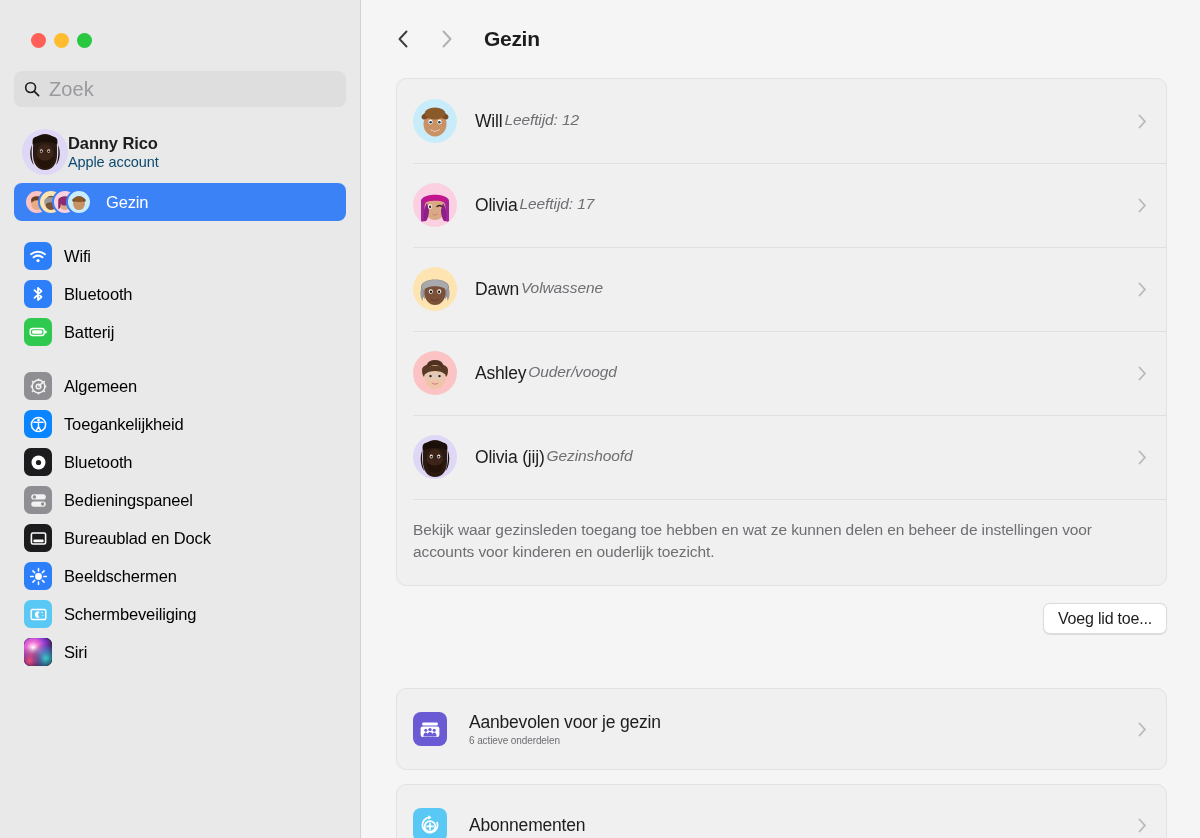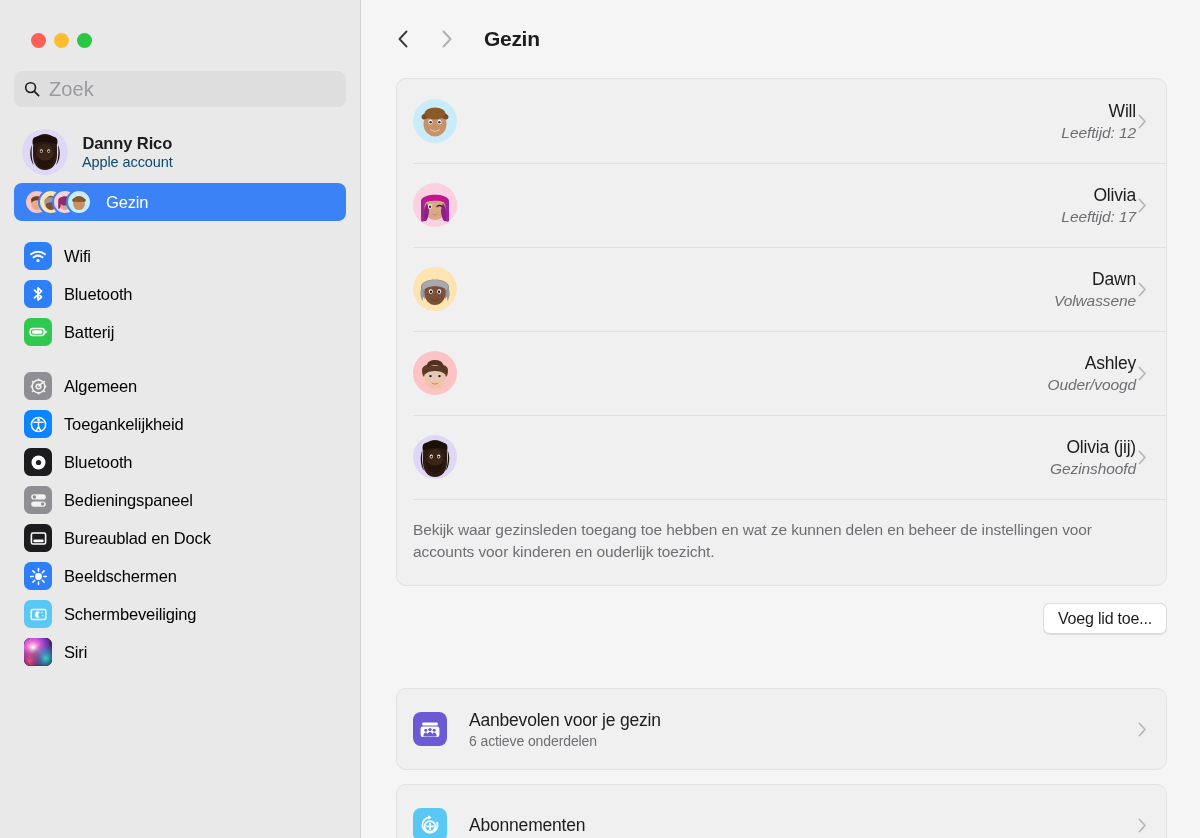--- a/index.html
+++ b/index.html
@@ -51,24 +51,22 @@
   .search-icon { width: 16px; height: 16px; flex: 0 0 16px; display:block; }
   .search-ph {
     font-size: 20px;
     color: #9a9a9e;
     letter-spacing: 0.1px;
   }
 
   .account-row {
     display: flex;
     align-items: center;
-    gap: 14px;
     padding: 18px 0 0 22px;
     height: 72px;
-    text-align: center;
   }
   .account-av {
     width: 46px; height: 46px; border-radius: 50%;
     flex: 0 0 46px;
     overflow: hidden;
     position: relative;
   }
   .account-names { display: flex; flex-direction: column; gap: 1px; }
   .account-name { font-size: 16.5px; font-weight: bold; color: #1d1d1f; letter-spacing: -0.1px;}
   .account-sub { font-size: 14.5px; color: #0c4a6e; letter-spacing: -0.1px; }
@@ -145,21 +143,21 @@
     position: absolute;
     left: 16px; right: 0; top: 0;
     height: 1px;
     background: #e0e0e0;
   }
   .member-av {
     width: 44px; height: 44px; border-radius: 50%;
     flex: 0 0 44px; margin-right: 18px;
     overflow: hidden; position: relative;
   }
-  .member-txt { display: flex; flex-direction: column; gap: 2px; flex: 1; text-align: right; }
+  .member-txt { display: flex; flex-direction: row; gap: 2px; flex: 1; }
   .member-name { font-size: 17.5px; color: #1d1d1f; letter-spacing: -0.2px; }
   .member-sub { font-size: 15.5px; color: #6e6e73; letter-spacing: -0.1px; font-style: italic; }
   .chev { width: 12px; flex: 0 0 12px; display: flex; align-items: center; justify-content: center; }
 
   .member-desc {
     position: relative;
     padding: 20px 25px 22px 16px;
     font-size: 15.5px;
     line-height: 1.42;
     color: #6e6e73;
@@ -197,21 +195,21 @@
     padding: 0 18px 0 16px;
     margin-bottom: 14px;
   }
   .link-icon {
     width: 34px; height: 34px; border-radius: 8px;
     flex: 0 0 34px; margin-right: 22px;
     display: flex; align-items: center; justify-content: center;
   }
   .link-txt { flex: 1; display: flex; flex-direction: column; gap: 2px; }
   .link-title { font-size: 17.5px; color: #1d1d1f; letter-spacing: -0.2px; }
-  .link-sub { font-size: 14px; color: #6e6e73; letter-spacing: -0.1px; }
+  .link-sub { font-size: 10px; color: #6e6e73; letter-spacing: -0.1px; }
 
   
   .face { position:absolute; inset:0; }
 </style>
 </head>
 <body>
 
 <div class="window">
 
   <div class="sidebar">

